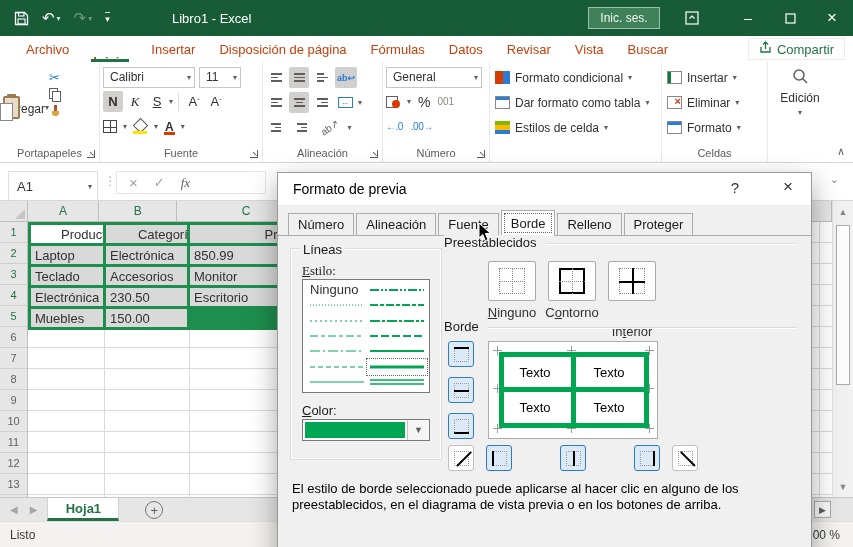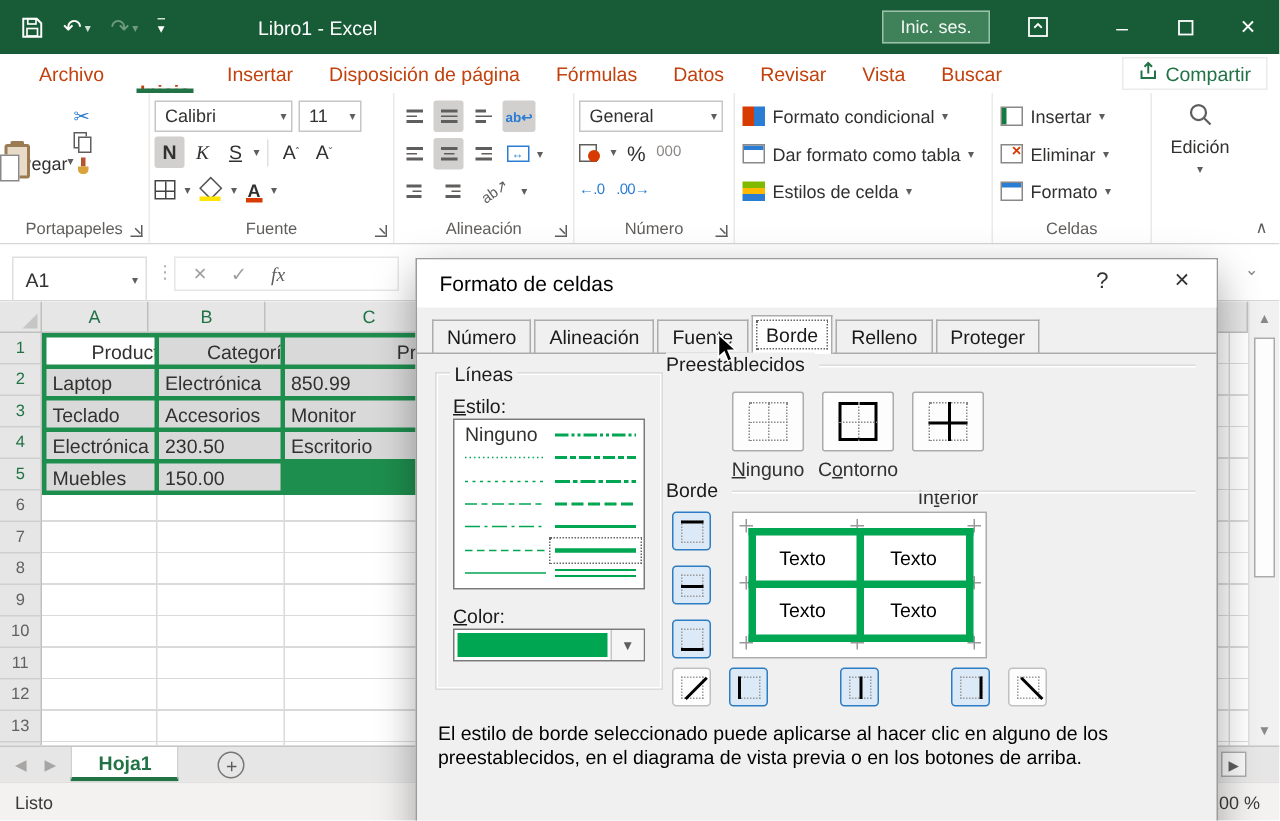--- a/index.html
+++ b/index.html
@@ -366,21 +366,21 @@
       <div class="rrow" style="height:24px">
         <div class="combo" style="width:96px">
             <span>General</span>
             <span class="caret">▾</span>
           </div>
       </div>
       <div class="rrow" style="height:25px; gap:7px;">
         <span class="acct-ic"></span>
           <span class="caret">▾</span>
         <span style="font-size:14px;">%</span>
-        <span style="font-size:10px; color:#8a8886;">000</span>
+        <span style="font-size:10px; color:#8a8886;">001</span>
       </div>
       <div class="rrow" style="height:25px; gap:8px;">
         <span class="num-blue">←.0</span>
         <span class="num-blue">.00→</span>
       </div>
     </div>
     <div class="rg-label"><span>Número</span><span class="launcher"></span></div>
   </div>
 
   <div class="rgroup" style="width:172px">
@@ -528,38 +528,38 @@
   <div class="hscroll-btn">▶</div>
 </div>
 
 <div class="statusbar">
   <span class="status-left">Listo</span>
   <span class="zoom-label">100 %</span>
 </div>
 
 <div class="dialog">
   <div class="dlg-title">
-    <span>Formato de celdas</span>
+    <span>Formato de previa</span>
     <span class="dlg-help">?</span>
     <span class="dlg-close">×</span>
   </div>
   <div class="dlg-tabs" id="dlg-tabs">
       <div class="dtab">Número</div>
       <div class="dtab">Alineación</div>
       <div class="dtab">Fuente</div>
       <div class="dtab active">Borde</div>
       <div class="dtab">Relleno</div>
       <div class="dtab">Proteger</div>
     </div>
 
   <div class="groupbox" style="left:12px; top:75px; width:152px; height:212px;">
     <span class="gb-label"></span>
   </div>
   <span class="lbl" style="left:22px; top:69px; background:#F0F0F0; padding:0 3px;">Líneas</span>
-  <span class="lbl" style="left:24px; top:90px;"><u>E</u>stilo:</span>
+  <span class="lbl" style="left:24px; top:90px;font-family:Liberation Serif, serif;"><u>E</u>stilo:</span>
   <div class="listbox" style="left:24px; top:106px; width:128px; height:114px;" id="line-style-list">
       <div class="lcol">
         <div class="lsitem">Ninguno</div>
         <div class="lsitem">
           <svg width="54" height="12">
             <line x1="0" x2="54" y1="6" y2="6" stroke="#00A651" stroke-width="1" stroke-dasharray="1,2"></line>
           </svg>
         </div>
         <div class="lsitem">
           <svg width="54" height="12">

